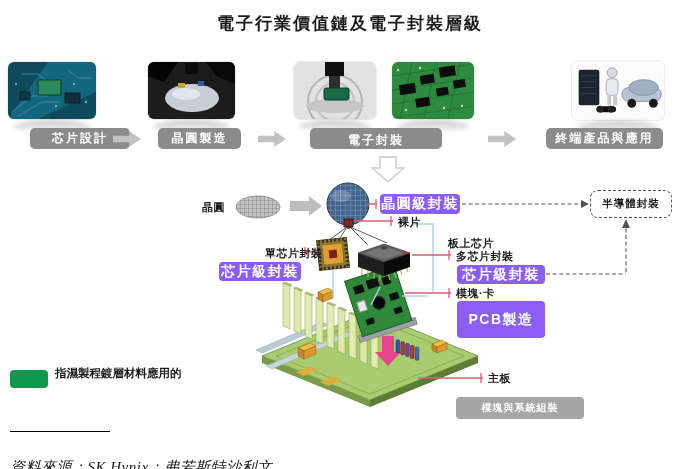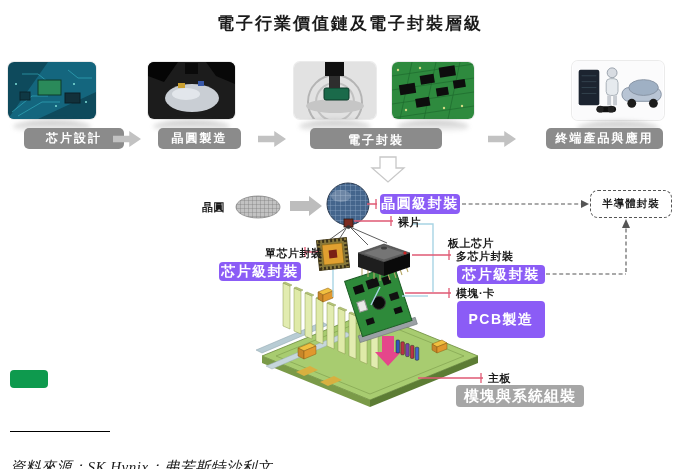--- a/index.html
+++ b/index.html
@@ -15,22 +15,22 @@
         filter:blur(2px);border-radius:50%;}
   .bar{position:absolute;height:21px;background:#8b8b8b;border-radius:5px;color:#fff;
        font-size:12px;font-weight:bold;letter-spacing:2px;display:flex;align-items:center;justify-content:center;}
   .block-arrow{position:absolute;width:28px;height:16px;background:#c2c2c2;
        clip-path:polygon(0 30%,58% 30%,58% 0,100% 50%,58% 100%,58% 70%,0 70%);}
   .dlbl{position:absolute;font-size:11px;font-weight:600;letter-spacing:.5px;white-space:nowrap;color:#1a1a1a;}
   .gbox{position:absolute;background:#8b5cf6;color:#fff;font-size:14px;font-weight:bold;
         letter-spacing:1.5px;border-radius:4px;display:flex;align-items:center;justify-content:center;}
   .dashbox{position:absolute;border:1.4px dashed #555;border-radius:8px;background:#fff;
         font-size:10.5px;font-weight:600;letter-spacing:1px;display:flex;align-items:center;justify-content:center;}
-  .graybox{position:absolute;background:#a6a6a6;color:#fff;font-size:15px;font-weight:bold;
-        letter-spacing:1px;border-radius:4px;display:flex;align-items:center;justify-content:center;}
+  .graybox{position:absolute;background:#a6a6a6;color:#fff;font-size:10px;font-weight:bold;
+        letter-spacing:1px;border-radius:4px;display:flex;align-items:center;justify-content:center;margin-top:12px;}
   .legend-swatch{position:absolute;left:10px;top:370px;width:38px;height:18px;background:#0e9a4e;border-radius:4px;}
   .legend-text{position:absolute;left:55px;top:366px;font-size:11.5px;font-weight:600;line-height:14.5px;}
   .src-rule{position:absolute;left:10px;top:431px;width:100px;border-top:1.6px solid #000;}
   .src-text{position:absolute;left:10px;top:438px;font-family:"Liberation Serif","DejaVu Serif",serif;
         font-style:italic;font-size:15px;letter-spacing:.5px;margin-top:20px;}
   svg.overlay{position:absolute;left:0;top:0;width:700px;height:469px;pointer-events:none;}
 </style>
 </head>
 <body>
 
@@ -133,21 +133,21 @@
       <circle cx="60" cy="43" r="4.5" fill="#1c1c1c"></circle>
         <circle cx="82" cy="43" r="4.5" fill="#1c1c1c"></circle>
       <rect x="24" y="46" width="20" height="6" rx="3" fill="#111"></rect>
       <circle cx="28" cy="49" r="3.4" fill="#222"></circle>
         <circle cx="39" cy="49" r="3.4" fill="#222"></circle>
     </svg>
   </div>
   <div class="refl"></div>
 </div>
 
-<div class="bar" style="left:24px;top:128px;width:100px;">
+<div class="bar" style="left:30px;top:128px;width:100px;">
     <span>芯片設計</span>
   </div>
 <div class="block-arrow" style="left:113px;top:131px;"></div>
 <div class="bar" style="left:158px;top:128px;width:83px;">
     <span>晶圓製造</span>
   </div>
 <div class="block-arrow" style="left:258px;top:131px;"></div>
 <div class="bar" style="left:310px;top:128px;width:132px;align-items:flex-end;">
     <span>電子封裝</span>
   </div>
@@ -310,16 +310,17 @@
 <div class="dlbl" style="left:448px;top:236px;">板上芯片</div>
 <div class="dlbl" style="left:456px;top:249px;">多芯片封裝</div>
 <div class="gbox" style="left:457px;top:265px;width:88px;height:19px;">芯片級封裝</div>
 <div class="dlbl" style="left:456px;top:286px;">模塊·卡</div>
 <div class="gbox" style="left:457px;top:301px;width:88px;height:37px;">PCB製造</div>
 <div class="dlbl" style="left:488px;top:371px;">主板</div>
 <div class="graybox" style="left:456px;top:385px;width:128px;height:22px;">模塊與系統組裝</div>
 
 <div class="legend-swatch"></div>
 <div class="legend-text">
+  <div>指濕製程鍍層材料應用的</div>
 </div>
 
 <div class="src-rule"></div>
 <div class="src-text">資料來源：SK Hynix；弗若斯特沙利文</div>
 
 </body></html>

